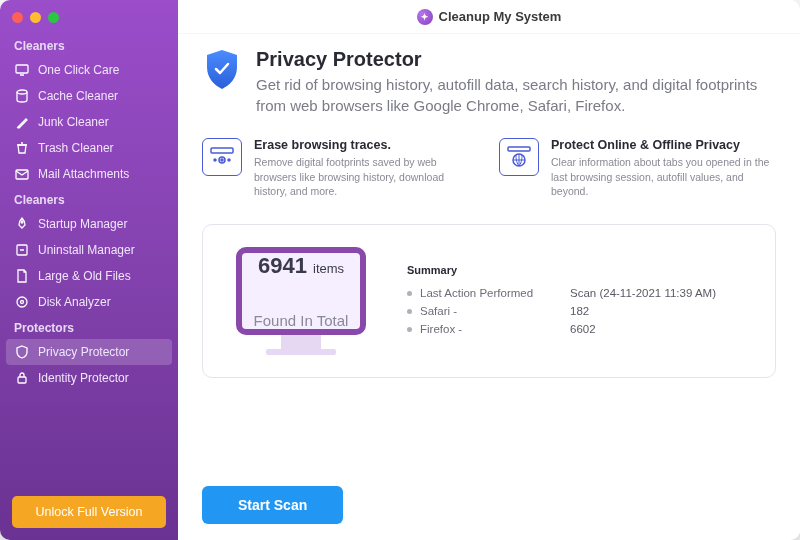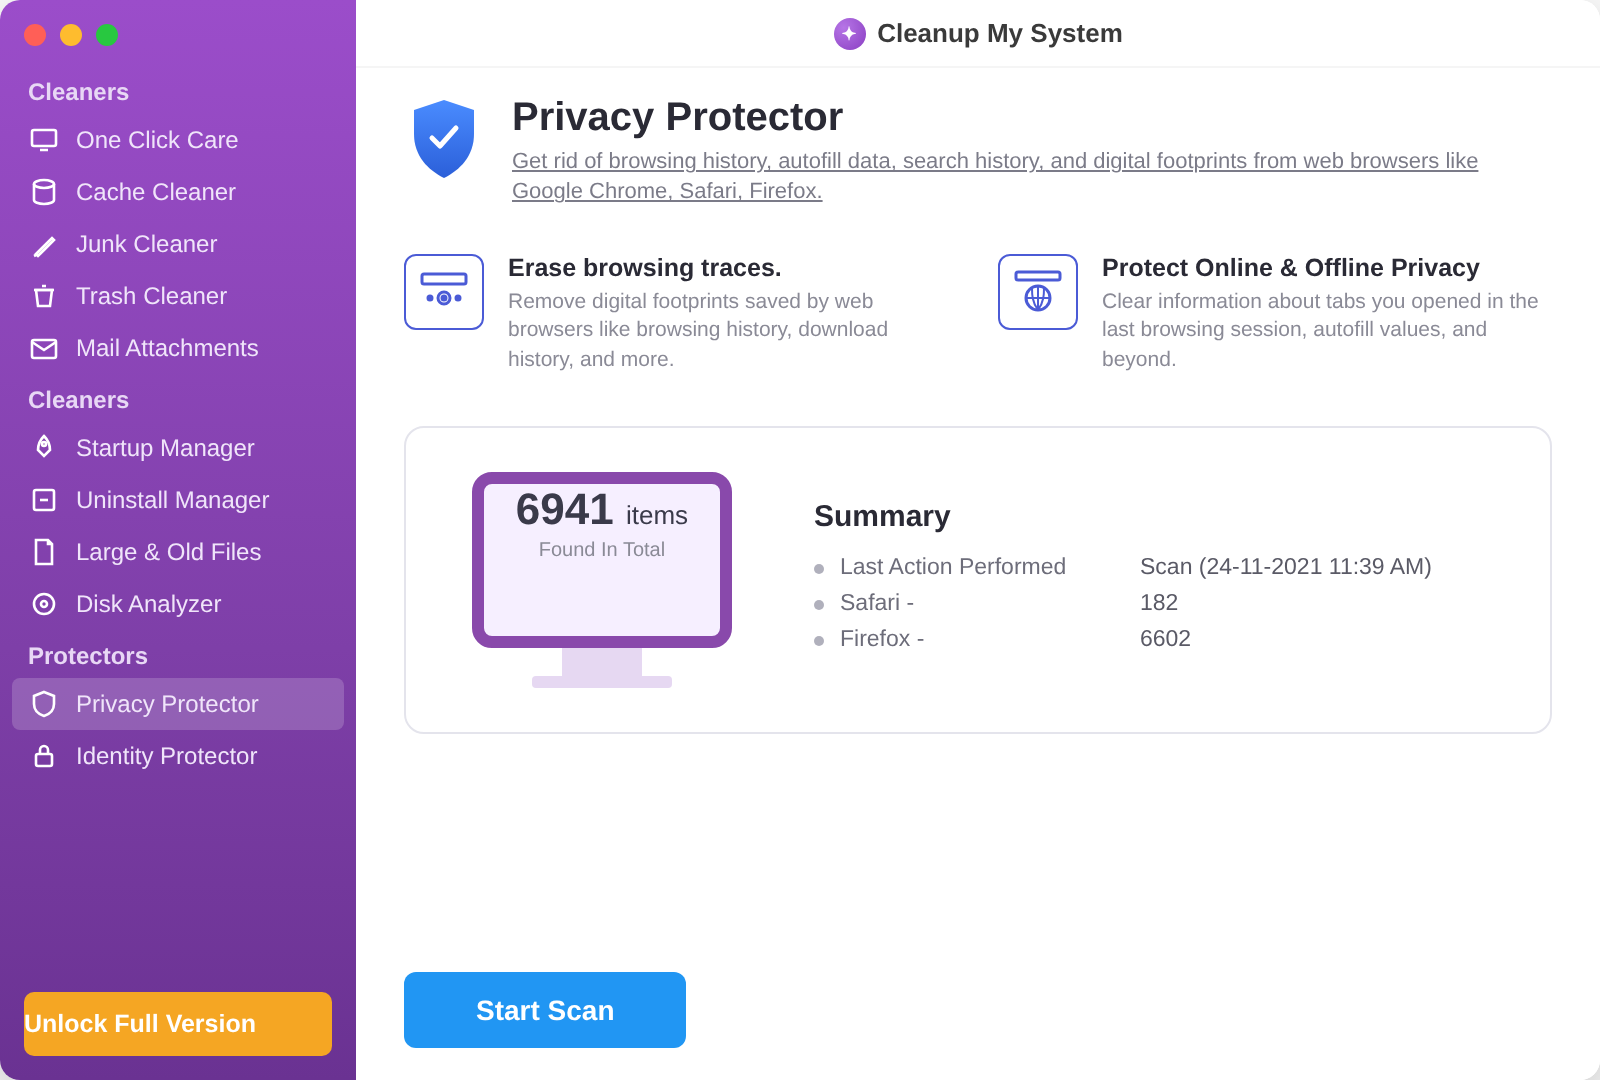--- a/index.html
+++ b/index.html
@@ -35,22 +35,22 @@
 }
 .nav-item .icon { width: 16px; height: 16px; display: flex; align-items: center; justify-content: center; }
 .nav-item.active {
   background: rgba(255,255,255,0.18);
   border-radius: 4px;
   margin: 0 6px;
   padding: 5px 8px;
 }
 .sidebar-spacer { flex: 1; }
 .unlock-btn {
-  margin: 12px; padding: 9px 0; text-align: left;
-  background: #f5a623; color: #fff; font-weight: 700;
+  margin: 12px; padding: 9px 0; text-align: center;
+  background: #f5a623; color: #fff; font-weight: 400;
   border-radius: 5px; font-size: 12.5px; cursor: pointer;
 }
 .main {
   flex: 1; display: flex; flex-direction: column;
   background: #fff;
 }
 .titlebar {
   height: 34px; display: flex; align-items: center; justify-content: center;
   gap: 6px; font-size: 13px; font-weight: 600; color: #3a3a3a;
   border-bottom: 1px solid rgba(0,0,0,0.04);
@@ -59,48 +59,48 @@
   width: 16px; height: 16px; border-radius: 50%;
   background: radial-gradient(circle at 30% 30%, #b675e6, #8a3fc2);
   display:flex;align-items:center;justify-content:center;color:#fff;font-size:9px;
 }
 .content { padding: 14px 24px 16px; flex: 1; display: flex; flex-direction: column; }
 .header { display: flex; gap: 14px; align-items: flex-start; margin-bottom: 22px; }
 .shield {
   width: 40px; height: 44px; flex-shrink: 0;
 }
 .header h1 { font-size: 20px; font-weight: 700; color: #2a2a35; margin-bottom: 3px; }
-.header p { font-size: 11px; color: #7b7b88; line-height: 1.4; max-width: 520px; text-decoration: underline; }
+.header p { font-size: 15px; color: #7b7b88; line-height: 1.4; max-width: 520px; }
 .features { display: flex; gap: 20px; margin-bottom: 25px; }
 .feature { flex: 1; display: flex; gap: 12px; }
 .feature .ficon {
   width: 40px; height: 38px; border: 1.5px solid #4b5bd6; border-radius: 6px;
   display: flex; align-items: center; justify-content: center; flex-shrink: 0;
   color: #4b5bd6;
 }
 .feature h3 { font-size: 12.5px; font-weight: 700; color: #2a2a35; margin-bottom: 3px; }
 .feature p { font-size: 10.5px; color: #8a8a96; line-height: 1.4; }
 .summary-card {
   border: 1px solid #e4e4ec; border-radius: 10px;
   padding: 22px 28px; display: flex; gap: 36px; align-items: center;
   margin-bottom: 22px;
 }
 .monitor { width: 140px; flex-shrink: 0; text-align:center; }
 .monitor-screen {
   width: 130px; height: 88px; background: #f6efff;
   border: 6px solid #8949ab; border-radius: 10px;
-  display: flex; flex-direction: column; align-items: center; justify-content: flex-start;
+  display: flex; flex-direction: column; align-items: center; justify-content: space-between;
   margin: 0 auto;
 }
 .monitor-stand { width: 40px; height: 14px; background: #e6d8f2; margin: 0 auto; }
 .monitor-base { width: 70px; height: 6px; background: #e6d8f2; border-radius: 2px; margin: 0 auto; }
 .count { font-size: 22px; font-weight: 700; color: #3a3a4a; }
 .count .unit { font-size: 13px; font-weight: 500; }
-.subcount { font-size: 10px; color: #8a8a96; margin-top: 2px; }
-.summary-details h2 { font-size: 15px; font-weight: 700; color: #2a2a35; margin-bottom: 8px; }
+.subcount { font-size: 15px; color: #8a8a96; margin-top: 2px; }
+.summary-details h2 { font-size: 11px; font-weight: 700; color: #2a2a35; margin-bottom: 8px; }
 .summary-row { display: flex; font-size: 11.5px; color: #6d6d7a; padding: 3px 0; align-items: center; }
 .summary-row .bullet { width: 5px; height: 5px; background: #b0b0bc; border-radius: 50%; margin-right: 8px; }
 .summary-row .label { width: 150px; }
 .summary-row .val { color: #5a5a66; }
 .footer { margin-top: auto; display: flex; justify-content: flex-start; }
 .start-btn {
   background: #2196f3; color: #fff; font-weight: 600; font-size: 14px;
   padding: 11px 36px; border-radius: 6px; cursor: pointer; border: none;
 }
 svg { display: block; }

